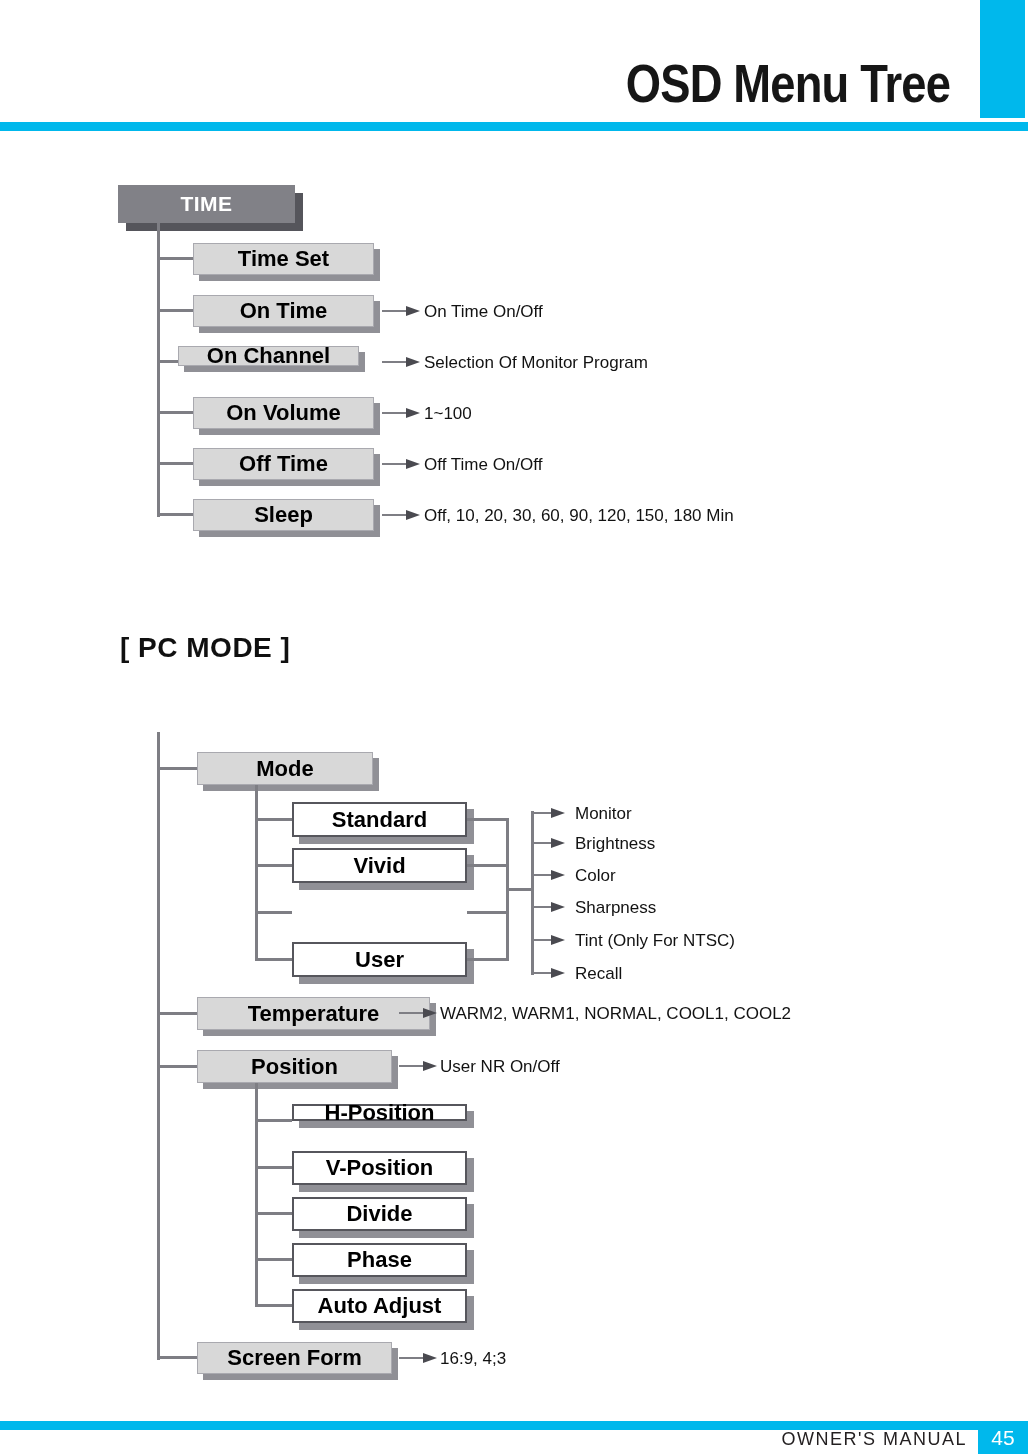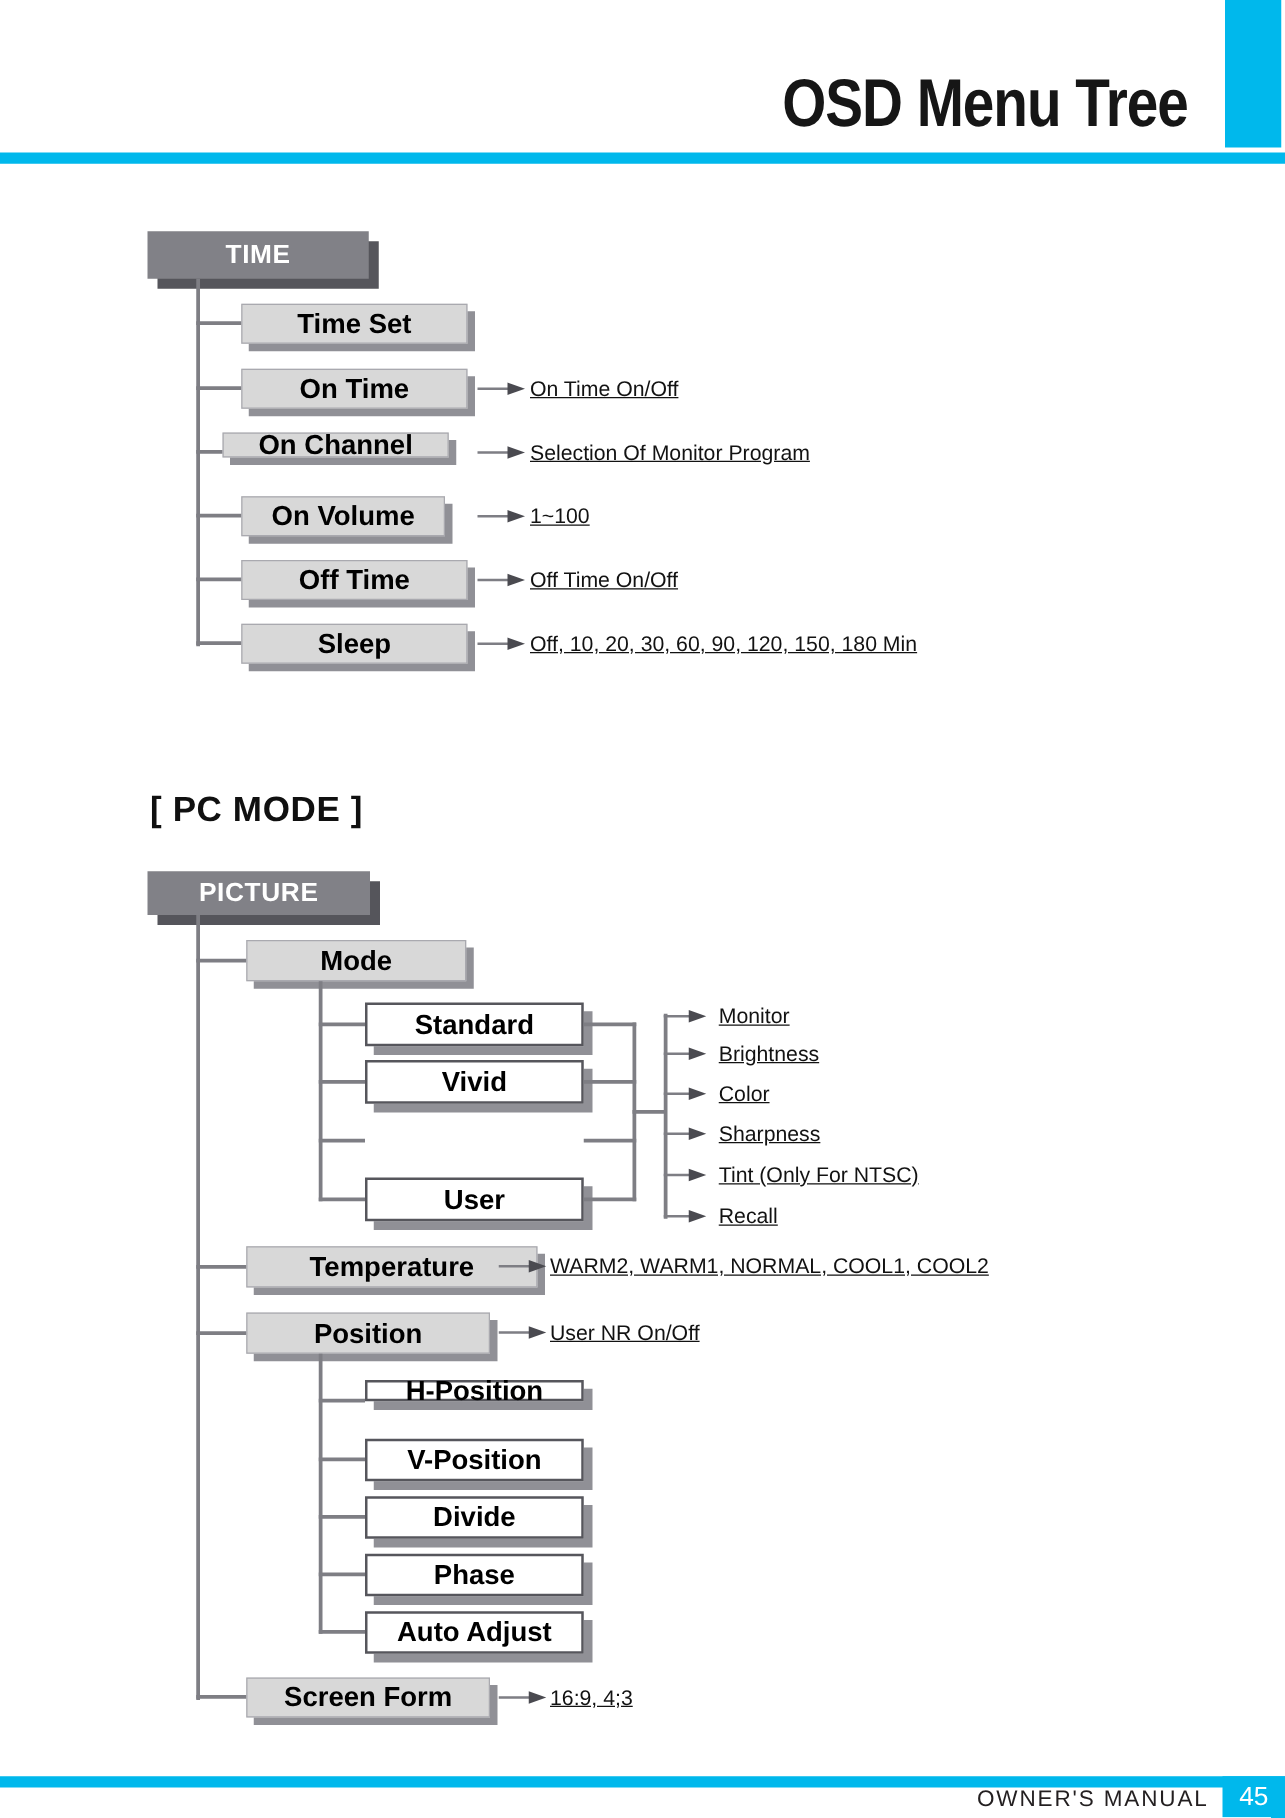--- a/index.html
+++ b/index.html
@@ -37,21 +37,20 @@
   .arrow { position:absolute; height:12px; }
   .arrow i { position:absolute; display:block; }
   .arrow .shaft { left:0; top:5px; height:2px; background:#7e7e84; }
   .arrow .head {
     top:1px; width:0; height:0;
     border-left:14px solid #4a4a50; border-top:5px solid transparent; border-bottom:5px solid transparent;
   }
   .annot {
     position:absolute; font-size:17px; color:#121212; white-space:nowrap;
     transform:translateY(-52%);
-    text-decoration:underline;
   }
   .footer-manual {
     position:absolute; top:1429px; right:61px; font-size:18px; letter-spacing:1.5px;
     color:#231f20; white-space:nowrap;
   }
   .page-num {
     display:flex; align-items:center; justify-content:center;
     color:#ffffff; font-size:21px; font-weight:normal;
   }
 </style>
@@ -78,21 +77,21 @@
 
   <div class="item-box" style="left:193px; top:243px; width:181px; height:32px">
     <span>Time Set</span>
   </div>
   <div class="item-box" style="left:193px; top:295px; width:181px; height:32px">
     <span>On Time</span>
   </div>
   <div class="item-box" style="left:178px; top:346px; width:181px; height:20px">
     <span>On Channel</span>
   </div>
-  <div class="item-box" style="left:193px; top:397px; width:163px; height:32px">
+  <div class="item-box" style="left:193px; top:397px; width:181px; height:32px">
     <span>On Volume</span>
   </div>
   <div class="item-box" style="left:193px; top:448px; width:181px; height:32px">
     <span>Off Time</span>
   </div>
   <div class="item-box" style="left:193px; top:499px; width:181px; height:32px">
     <span>Sleep</span>
   </div>
 
   <div class="arrow" style="left:382px; top:305px; width:40px">
@@ -117,23 +116,20 @@
     </div>
 
   <div class="annot" style="left:424px; top:312px">On Time On/Off</div>
   <div class="annot" style="left:424px; top:363px">Selection Of Monitor Program</div>
   <div class="annot" style="left:424px; top:414px">1~100</div>
   <div class="annot" style="left:424px; top:465px">Off Time On/Off</div>
   <div class="annot" style="left:424px; top:516px">Off, 10, 20, 30, 60, 90, 120, 150, 180 Min</div>
 
   <div class="section-heading">[ PC MODE ]</div>
 
-  <div class="hdr-box" style="left:118px; top:697px; width:178px; height:35px">
-    <span>PICTURE</span>
-  </div>
 
   <div class="vline" style="left:157px; top:732px; height:628px"></div>
   <div class="hline" style="left:157px; top:767px; width:42px"></div>
   <div class="hline" style="left:157px; top:1012px; width:42px"></div>
   <div class="hline" style="left:157px; top:1065px; width:42px"></div>
   <div class="hline" style="left:157px; top:1356px; width:42px"></div>
 
   <div class="item-box" style="left:197px; top:752px; width:176px; height:33px">
     <span>Mode</span>
   </div>

